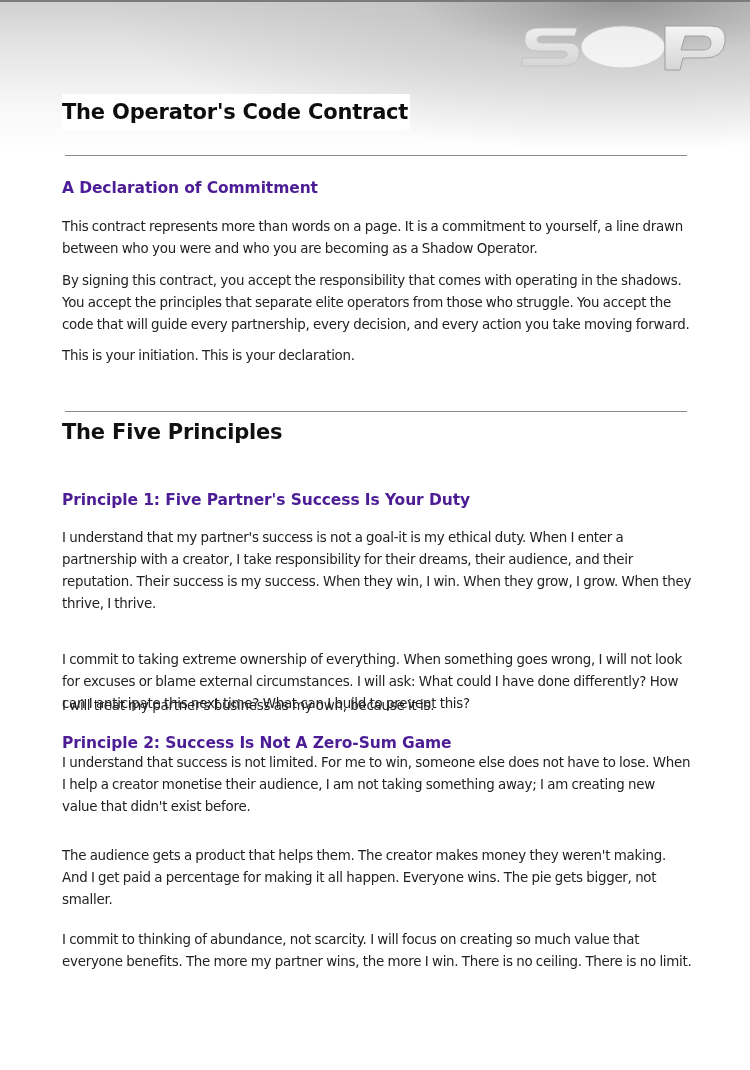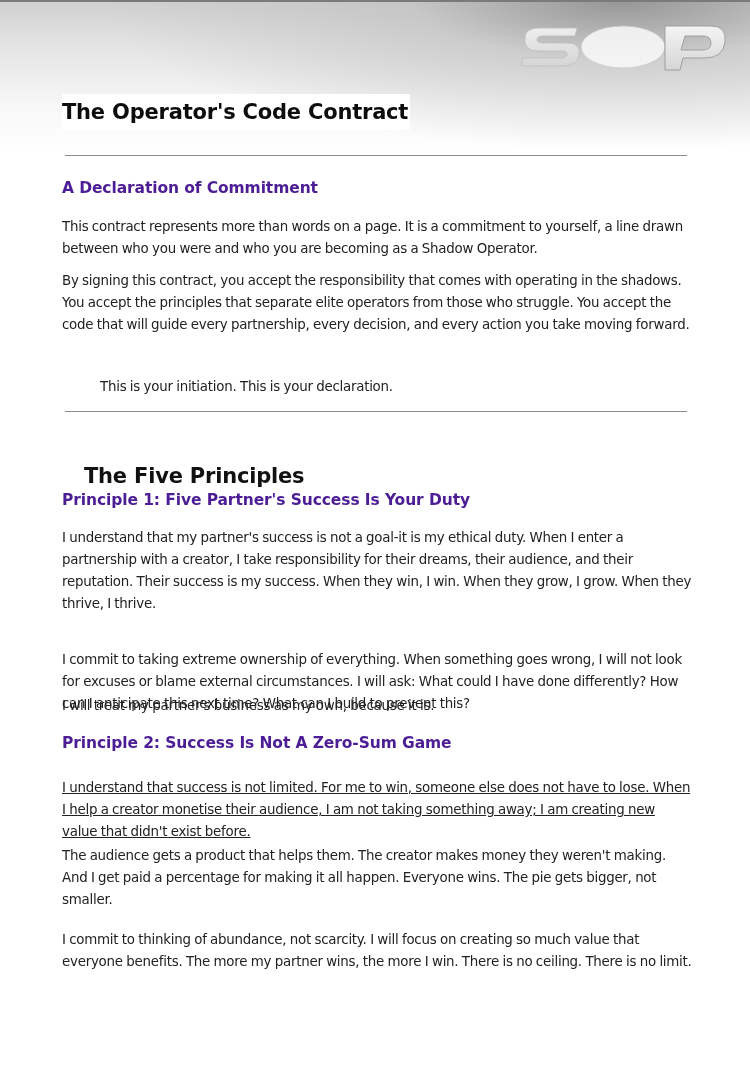--- a/index.html
+++ b/index.html
@@ -151,28 +151,28 @@
 </div>
 
 <div class="content">
   <h1 class="title">The Operator's Code Contract</h1>
 
   <div class="rule" style="top:155px;"></div>
 
   <h3 class="h3" style="top:179px;">A Declaration of Commitment</h3>
   <p class="p" style="top:216px;">This contract represents more than words on a page. It is a commitment to yourself, a line drawn between who you were and who you are becoming as a Shadow Operator.</p>
   <p class="p" style="top:270px;">By signing this contract, you accept the responsibility that comes with operating in the shadows. You accept the principles that separate elite operators from those who struggle. You accept the code that will guide every partnership, every decision, and every action you take moving forward.</p>
-  <p class="p" style="top:376px;margin-left:38px;">This is your initiation. This is your declaration.</p>
+  <p class="p" style="top:345px;">This is your initiation. This is your declaration.</p>
 
   <div class="rule" style="top:411px;"></div>
 
-  <h2 class="h2" style="top:464px;margin-left:22px;">The Five Principles</h2>
+  <h2 class="h2" style="top:420px;">The Five Principles</h2>
 
   <h3 class="h3" style="top:491px;">Principle 1: Five Partner's Success Is Your Duty</h3>
   <p class="p" style="top:527px;">I understand that my partner's success is not a goal-it is my ethical duty. When I enter a partnership with a creator, I take responsibility for their dreams, their audience, and their reputation. Their success is my success. When they win, I win. When they grow, I grow. When they thrive, I thrive.</p>
   <p class="p" style="top:621px;margin-top:28px;">I commit to taking extreme ownership of everything. When something goes wrong, I will not look for excuses or blame external circumstances. I will ask: What could I have done differently? How can I anticipate this next time? What can I build to prevent this?</p>
   <p class="p" style="top:695px;">I will treat my partner's business as my own, because it is.</p>
 
   <h3 class="h3" style="top:734px;">Principle 2: Success Is Not A Zero-Sum Game</h3>
-  <p class="p" style="top:777px;text-decoration:underline;">I understand that success is not limited. For me to win, someone else does not have to lose. When I help a creator monetise their audience, I am not taking something away; I am creating new value that didn't exist before.</p>
+  <p class="p" style="top:752px;">I understand that success is not limited. For me to win, someone else does not have to lose. When I help a creator monetise their audience, I am not taking something away; I am creating new value that didn't exist before.</p>
   <p class="p" style="top:845px;">The audience gets a product that helps them. The creator makes money they weren't making. And I get paid a percentage for making it all happen. Everyone wins. The pie gets bigger, not smaller.</p>
   <p class="p" style="top:929px;">I commit to thinking of abundance, not scarcity. I will focus on creating so much value that everyone benefits. The more my partner wins, the more I win. There is no ceiling. There is no limit.</p>
 </div>
 
 </body></html>

